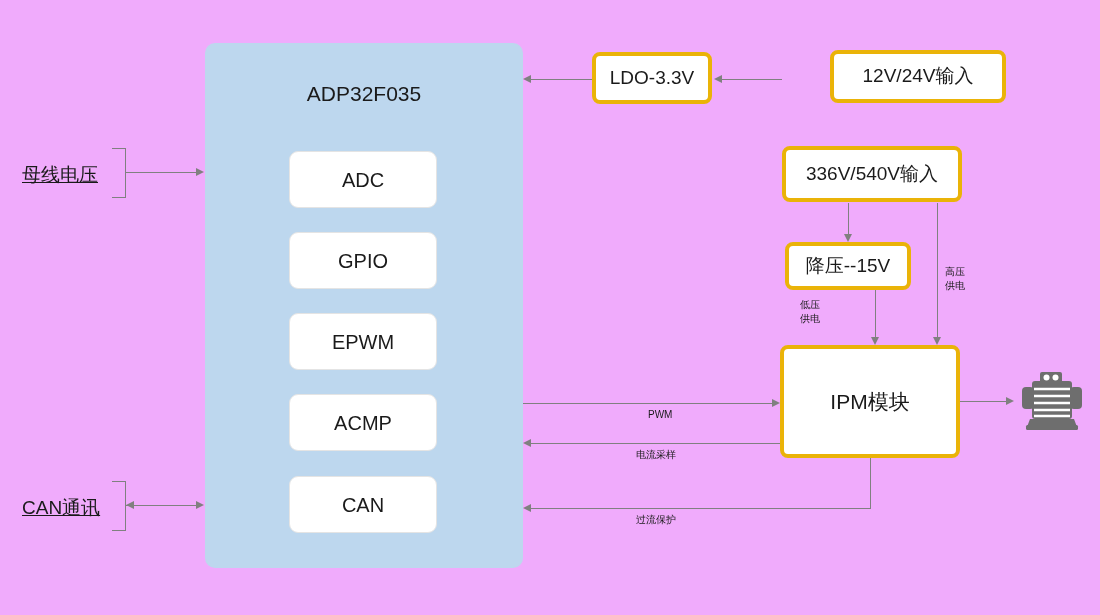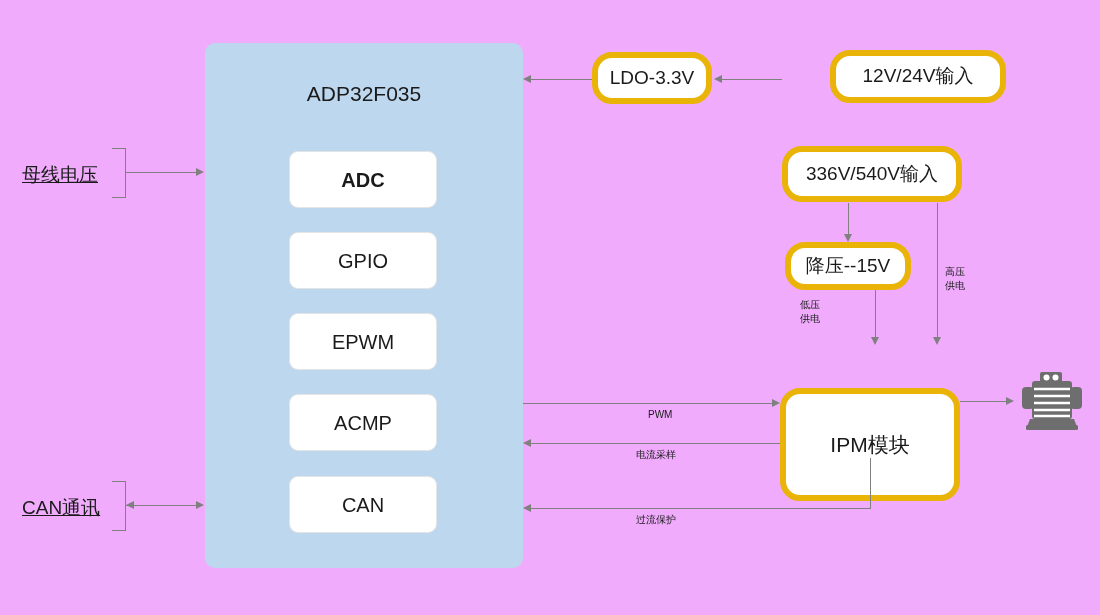--- a/index.html
+++ b/index.html
@@ -15,22 +15,22 @@
     font-family: "Liberation Sans", "DejaVu Sans", sans-serif;
     overflow: hidden;
   }
   .box {
     position: absolute;
     box-sizing: border-box;
     display: flex;
     align-items: center;
     justify-content: center;
     background: #ffffff;
-    border: 6px solid #eab308;
-    border-radius: 20px;
+    border: 4px solid #eab308;
+    border-radius: 8px;
     color: #1a1a1a;
     text-align: center;
     line-height: 1.2;
   }
   #mcu-block {
     position: absolute;
     left: 205px;
     top: 43px;
     width: 318px;
     height: 525px;
@@ -48,31 +48,31 @@
     color: #1a1a1a;
   }
   .mcu-sub {
     left: 289px;
     width: 148px;
     height: 57px;
     font-size: 20px;
     border: 1px solid #e4e4e4;
     border-radius: 9px;
   }
-  #sub-adc   { top: 151px; font-weight: bold; }
+  #sub-adc   { top: 151px; }
   #sub-gpio  { top: 232px; }
   #sub-epwm  { top: 313px; }
   #sub-acmp  { top: 394px; }
   #sub-can   { top: 476px; }
 
   #ldo-box   { left: 592px; top: 52px; width: 120px; height: 52px; font-size: 19px; }
   #in1224-box{ left: 782px; top: 50px; width: 176px; height: 53px; font-size: 19px; margin-left: 48px; }
   #hv-box    { left: 782px; top: 146px; width: 180px; height: 56px; font-size: 19px; }
   #buck-box  { left: 785px; top: 242px; width: 126px; height: 48px; font-size: 19px; }
-  #ipm-box   { left: 780px; top: 345px; width: 180px; height: 113px; font-size: 21px; margin-top: 43px; }
+  #ipm-box   { left: 780px; top: 345px; width: 180px; height: 113px; font-size: 21px; }
 
   .line {
     position: absolute;
     background: #808080;
   }
   .hline { height: 1px; }
   .vline { width: 1px; }
 
   .arrow {
     position: absolute;

